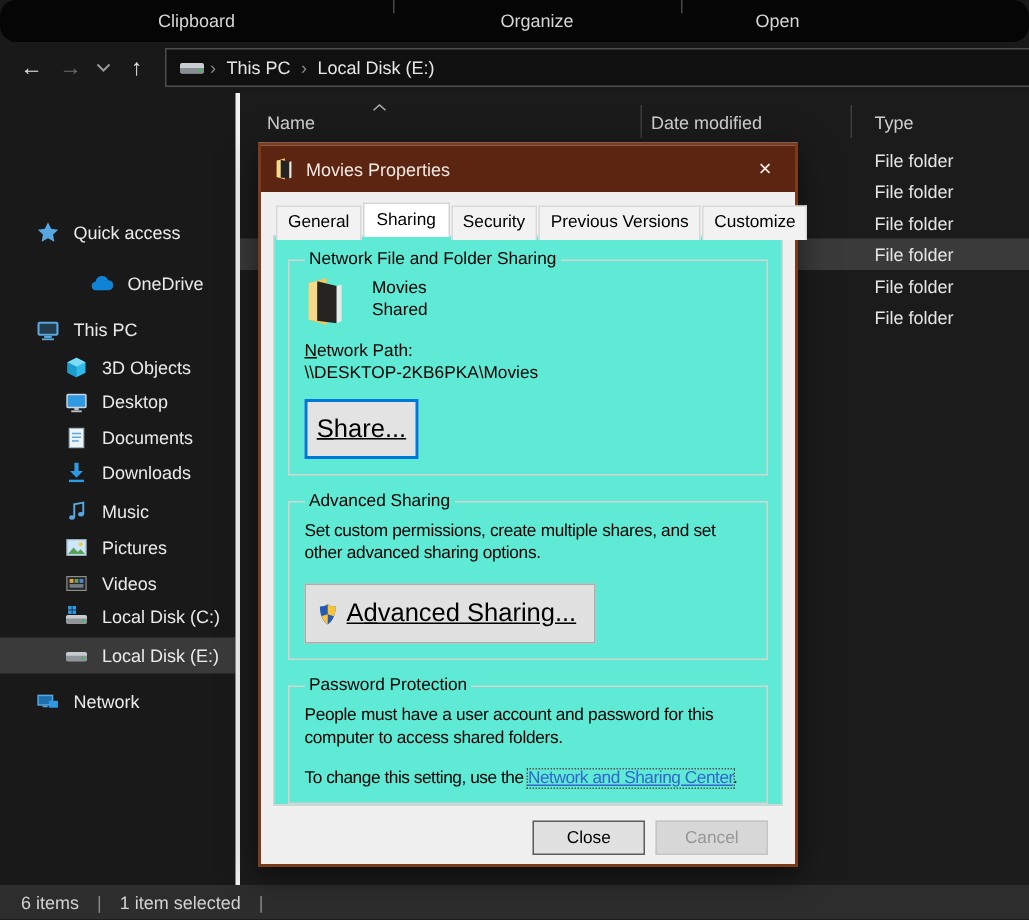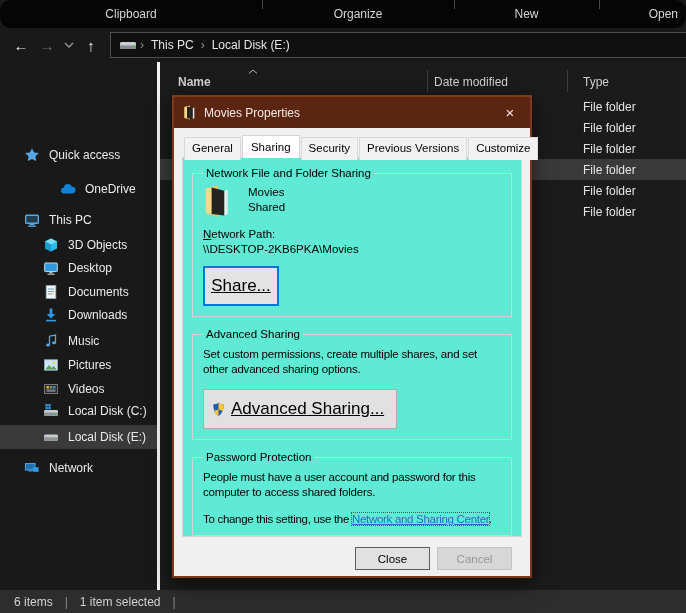--- a/index.html
+++ b/index.html
@@ -31,21 +31,21 @@
   .side-item.selected{background:#3a3a3a;}
   .side-icon{width:16px;height:16px;display:flex;flex:0 0 auto;}
   .side-item .side-icon{margin-left:24px;}
   .side-item.lvl1 .side-icon{margin-left:43px;}
   .side-label{margin-left:9px;white-space:nowrap;}
   .divider{position:absolute;left:157px;top:62px;width:3px;height:528px;background:#f2f2f2;}
   
   .filearea{position:absolute;left:160px;top:62px;width:526px;height:528px;background:#1b1b1b;}
   .fl-header{position:relative;height:34px;color:#cfcfcf;font-size:12px;}
   .colh{position:absolute;top:13px;}
-  .col-name{left:18px;font-weight:bold;} .col-date{left:274px;} .col-type{left:423px;}
+  .col-name{left:18px;} .col-date{left:274px;} .col-type{left:423px;}
   .col-sep{position:absolute;top:8px;width:1px;height:22px;background:#3d3d3d;}
   .sort-caret{position:absolute;left:88px;top:1px;}
   .fl-row{height:21px;display:flex;align-items:center;font-size:12px;color:#e4e4e4;}
   .fl-row.selected{background:#3a3a3a;}
   .type-cell{margin-left:423px;white-space:nowrap;}
   
   .statusbar{position:absolute;left:0;top:590px;width:686px;height:23px;background:#2d2d2d;
     display:flex;align-items:center;color:#d2d2d2;font-size:12px;}
   .sb-text{margin-left:14px;}
   .sb-sep{margin-left:12px;color:#8a8a8a;}
@@ -87,24 +87,20 @@
 <body>
 
 <div class="ribbon" id="ribbon">
     <div class="ribbon-group" style="width: 262px;">
       <span>Clipboard</span>
     </div>
     <div class="ribbon-group" style="width: 192px;">
       <span class="ribbon-tick"></span>
       <span>Organize</span>
     </div>
-    <div class="ribbon-group" style="width: 145px;">
-      <span class="ribbon-tick"></span>
-      <span>New</span>
-    </div>
     <div class="ribbon-group cut" style="width: 87px;">
       <span class="ribbon-tick"></span>
       <span>Open</span>
     </div>
   </div>
 
 <div class="navbar">
   <div style="width:8px"></div>
   <div class="nav-btn">←</div>
   <div class="nav-btn disabled">→</div>

